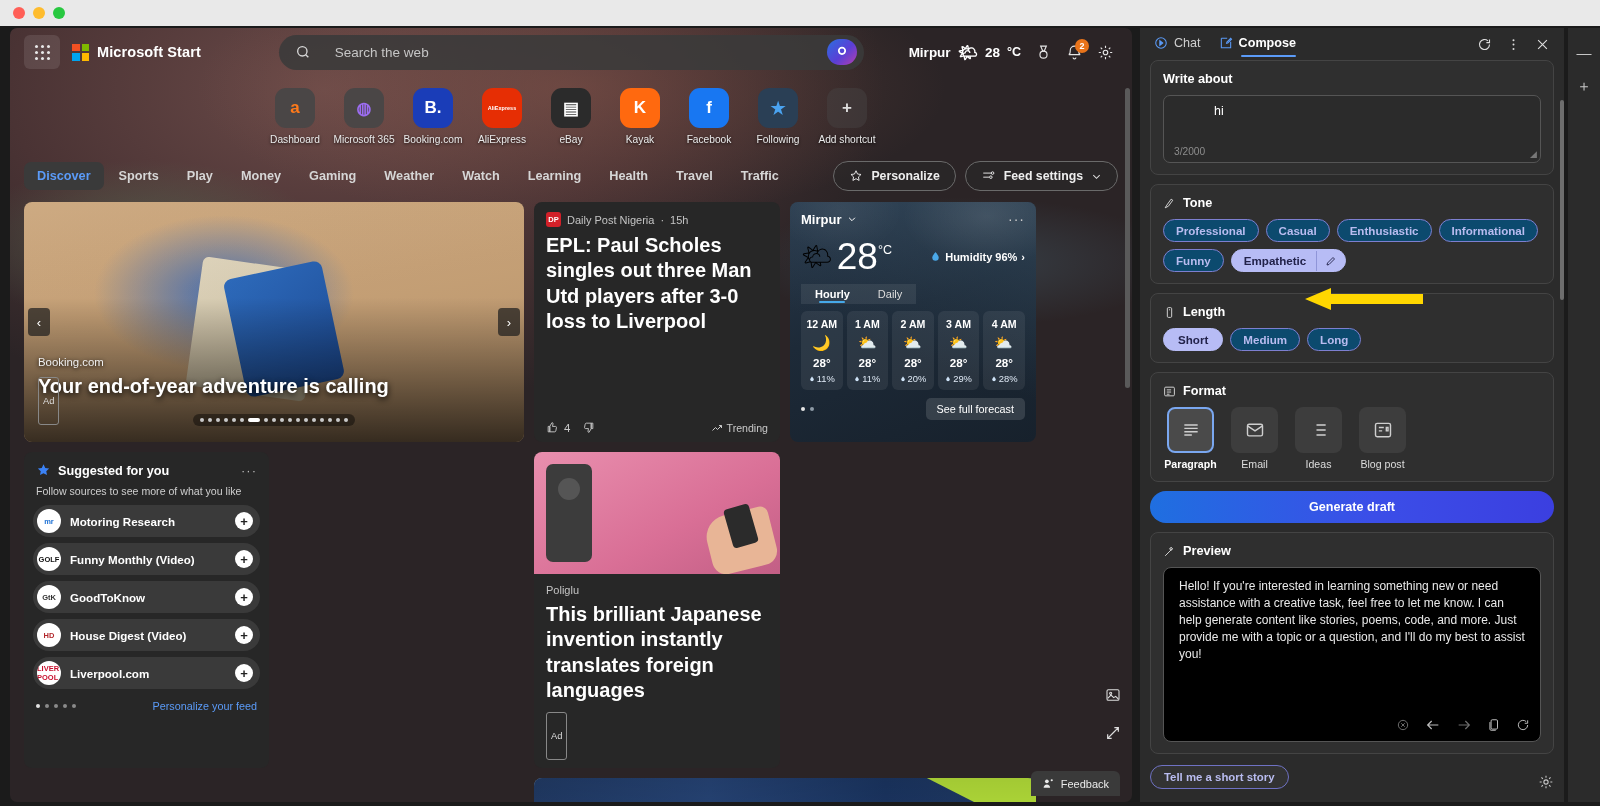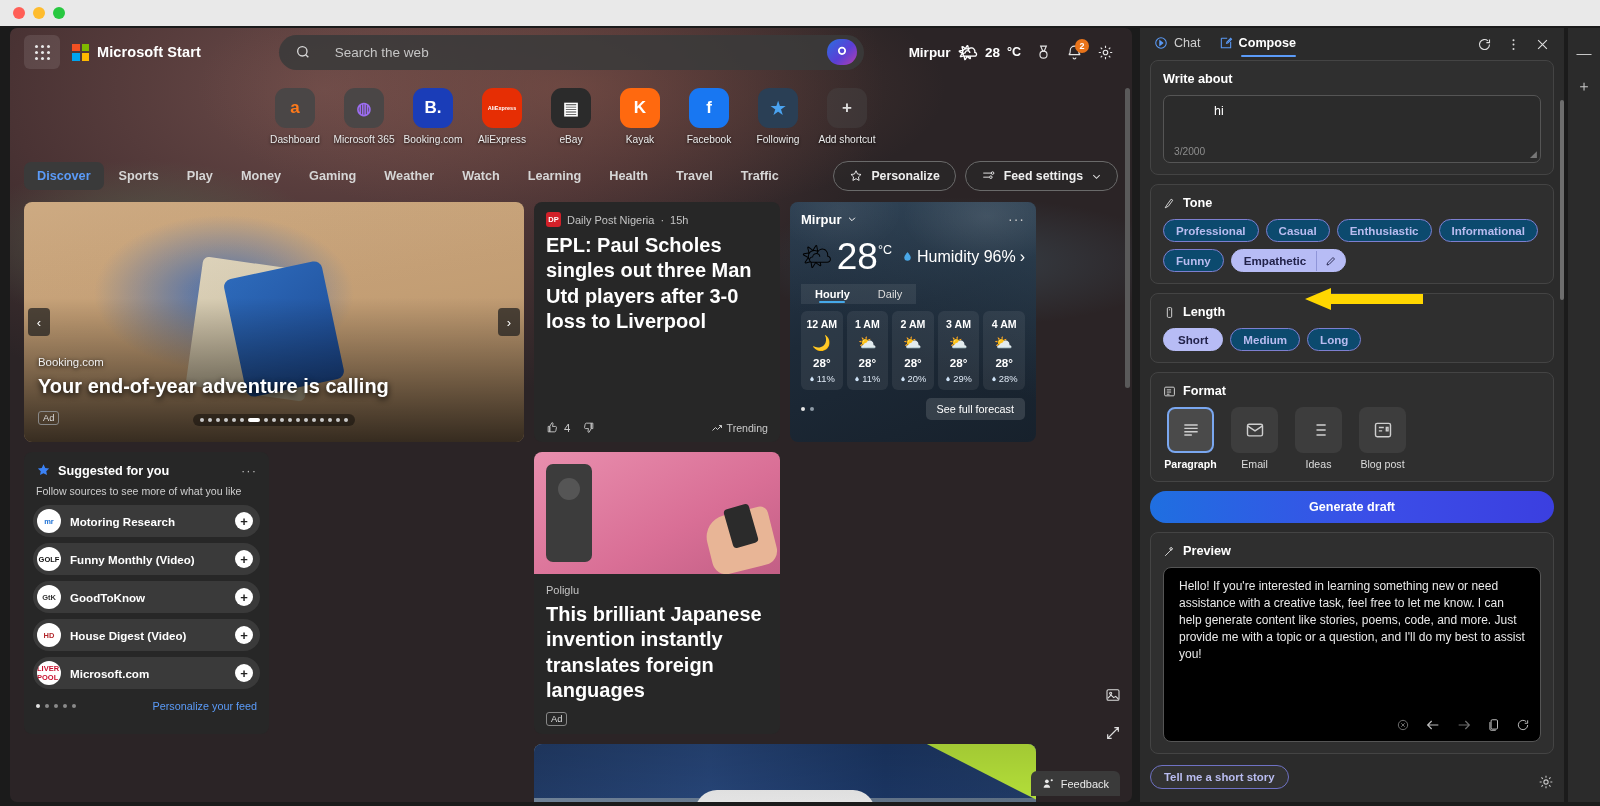--- a/index.html
+++ b/index.html
@@ -147,21 +147,21 @@
   .hero-towel{
     position:absolute; left:34%; top:26%; width:120px;height:130px;
     background:linear-gradient(150deg,#e8ddc4,#d3c5a4); border-radius:6px; transform:rotate(8deg);
   }
   .hero-shade { position:absolute; inset:0; background:linear-gradient(180deg,rgba(0,0,0,.05) 40%,rgba(0,0,0,.72) 100%);}
   .hero-meta { position:absolute; left:14px; bottom:44px; }
   .hero-src { color:#f0f0f0; font-size:11.4px; margin-bottom:7px; text-shadow:0 1px 4px #000;}
   .hero-title { color:#fff; font-size:20px; font-weight:700; text-shadow:0 2px 6px #000;}
   .adtag {
     position:absolute; left:14px; bottom:17px;
-    font-size:9.3px; color:#ddd; border:1px solid #888; border-radius:3px; padding:1px 4px;
+    font-size:9.3px; color:#ddd; border:1px solid #888; border-radius:3px; padding:18px 4px;
   }
   .dots-strip {
     position:absolute; left:50%; transform:translateX(-50%); bottom:16px;
     display:flex; gap:4px; align-items:center;
     background:rgba(0,0,0,.42); border-radius:8px; padding:4px 7px;
   }
   .dots-strip i { width:4px;height:4px;border-radius:50%;background:#c9c9c9; display:block;}
   .dots-strip i.on { width:12px; border-radius:3px; background:#fff; }
   .harrow {
     position:absolute; top:50%; transform:translateY(-50%);
@@ -203,21 +203,21 @@
       radial-gradient(ellipse 90px 60px at 20% 4%, rgba(255,255,255,.06), transparent 70%),
       linear-gradient(200deg, rgba(60,85,105,.5), transparent 60%);
   }
   .wx-head { position:relative; display:flex; align-items:center; padding:9px 11px; }
   .wx-city { color:#fff; font-size:13px; font-weight:700; display:flex; align-items:center; gap:6px;}
   .wx-dots { margin-left:auto; color:#ccc; font-size:14px; letter-spacing:1px; cursor:pointer;}
   .wx-main { position:relative; display:flex; align-items:center; padding: 2px 11px 0 11px; }
   .wx-ic { font-size:25px; }
   .wx-temp { color:#fff; font-size:37px; font-weight:400; line-height:1; margin-left:4px;}
   .wx-unit { color:#fff; font-size:12.5px; margin-top:-14px; }
-  .wx-hum { margin-left:auto; color:#fff; font-size:16px; display:flex; align-items:center; gap:4px;}
+  .wx-hum { margin-left:auto; color:#fff; font-size:11px; display:flex; align-items:center; gap:4px;font-weight:bold;}
   .wx-seg { position:relative; display:flex; margin:9px 11px 0 11px; background:rgba(255,255,255,.08); border-radius:0; width:max-content;}
   .seg { padding:4px 14px; font-size:11px; color:#ddd; cursor:pointer; position:relative;}
   .seg.on { color:#fff; font-weight:700; }
   .seg.on:after{content:""; position:absolute; left:50%;transform:translateX(-50%); bottom:1px; width:26px;height:2.5px;background:#46a8e8;border-radius:2px;}
   .wx-hours { position:relative; display:flex; gap:4px; padding:7px 11px 0 11px;}
   .hr { flex:1; background:rgba(255,255,255,.07); border-radius:6px; padding:7px 2px 6px 2px;
     display:flex;flex-direction:column;align-items:center;gap:4px;}
   .hr .h { color:#fff; font-size:10.6px; font-weight:700;}
   .hr .i { font-size:15px;}
   .hr .d { color:#fff; font-size:11.6px; font-weight:700;}
@@ -690,21 +690,21 @@
               <div class="sg-name">GoodToKnow</div>
               <div class="sg-add">+</div>
             </div>
             <div class="sg-row">
               <div class="sg-av" style="color:#b3282d">HD</div>
               <div class="sg-name">House Digest (Video)</div>
               <div class="sg-add">+</div>
             </div>
             <div class="sg-row">
               <div class="sg-av" style="color:#c8102e">LIVER POOL</div>
-              <div class="sg-name">Microsoft.com</div>
+              <div class="sg-name">Liverpool.com</div>
               <div class="sg-add">+</div>
             </div>
           </div>
         <div class="sg-foot">
           <div class="sg-pg" id="sg-pg">
               <i class="on"></i>
               <i></i>
               <i></i>
               <i></i>
               <i></i>

